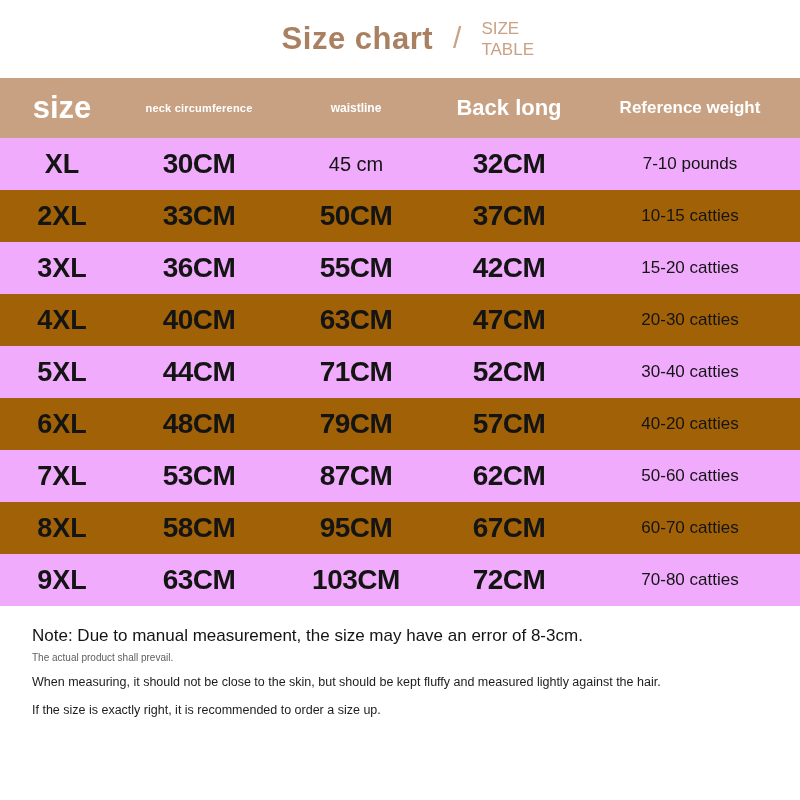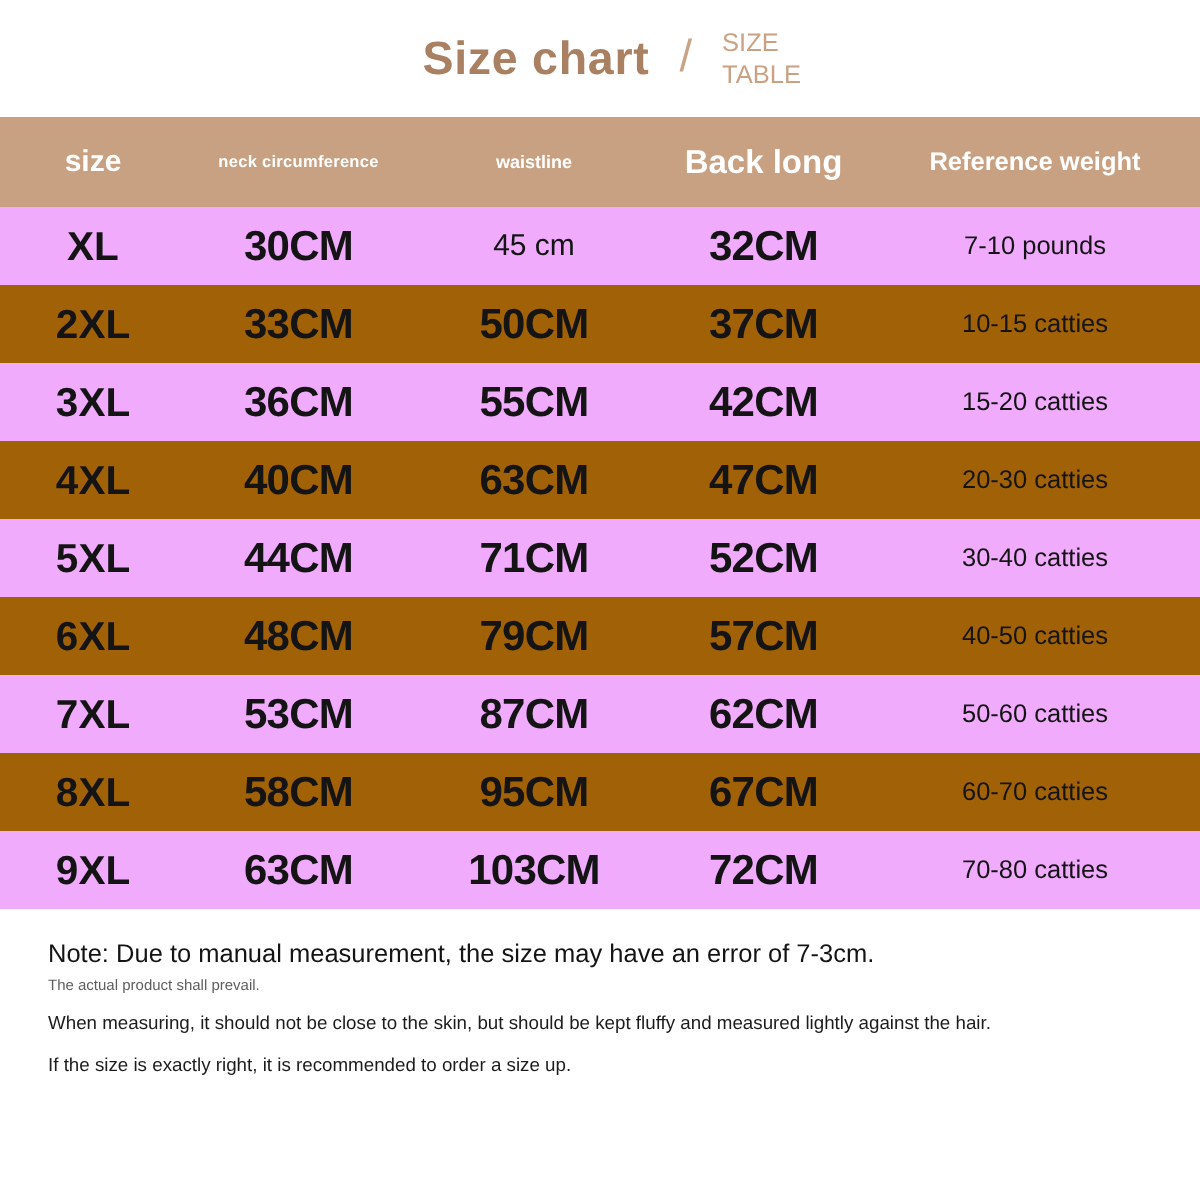--- a/index.html
+++ b/index.html
@@ -66,21 +66,21 @@
     background: #c8a182;
     height: 60px;
   }
   .thead-row th {
     color: #ffffff;
     font-weight: bold;
     text-align: center;
     vertical-align: middle;
     padding: 0;
   }
-  .th-size { font-size: 20px; }
+  .th-size { font-size: 31px; }
   .th-neck { font-size: 11px; letter-spacing: 0.2px; }
   .th-waist { font-size: 12px; }
   .th-back { font-size: 22px; }
   .th-ref { font-size: 17px; }
 
   .trow { height: 52px; }
   .trow.odd { background: #f0abfc; }
   .trow.even { background: #a16207; }
   .trow td {
     text-align: center;
@@ -176,21 +176,21 @@
         <td class="cell-num">44CM</td>
         <td class="cell-num">71CM</td>
         <td class="cell-num">52CM</td>
         <td class="cell-ref">30-40 catties</td>
       </tr>
       <tr class="trow even">
         <td class="cell-size">6XL</td>
         <td class="cell-num">48CM</td>
         <td class="cell-num">79CM</td>
         <td class="cell-num">57CM</td>
-        <td class="cell-ref">40-50 catties</td>
+        <td class="cell-ref">40-20 catties</td>
       </tr>
       <tr class="trow odd">
         <td class="cell-size">7XL</td>
         <td class="cell-num">53CM</td>
         <td class="cell-num">87CM</td>
         <td class="cell-num">62CM</td>
         <td class="cell-ref">50-60 catties</td>
       </tr>
       <tr class="trow even">
         <td class="cell-size">8XL</td>
@@ -203,19 +203,19 @@
         <td class="cell-size">9XL</td>
         <td class="cell-num">63CM</td>
         <td class="cell-num">103CM</td>
         <td class="cell-num">72CM</td>
         <td class="cell-ref">70-80 catties</td>
       </tr>
     </tbody>
   </table>
 
   <div class="notes">
-    <p class="note-main">Note: Due to manual measurement, the size may have an error of 7-3cm.</p>
+    <p class="note-main">Note: Due to manual measurement, the size may have an error of 8-3cm.</p>
     <p class="note-small">The actual product shall prevail.</p>
     <p class="note-line">When measuring, it should not be close to the skin, but should be kept fluffy and measured lightly against the hair.</p>
     <p class="note-line">If the size is exactly right, it is recommended to order a size up.</p>
   </div>
 
 </div>
 
 </body></html>

